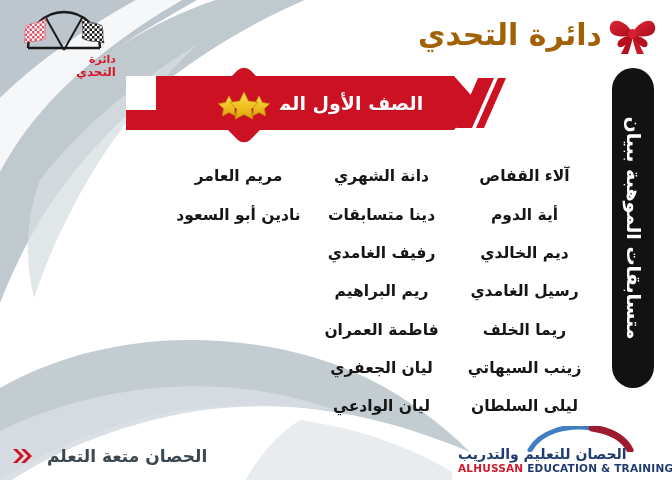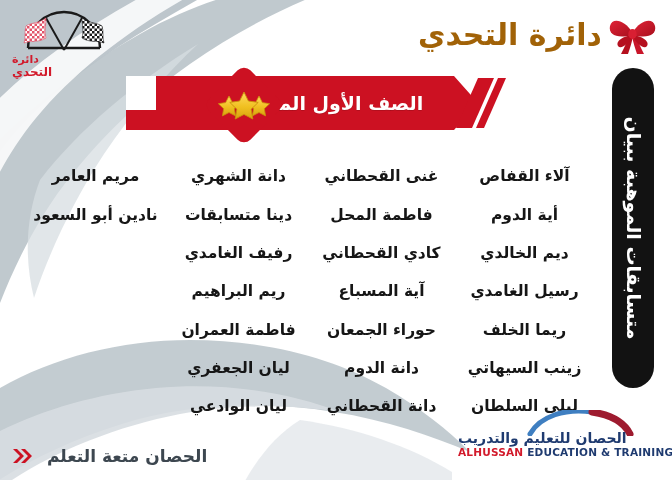--- a/index.html
+++ b/index.html
@@ -10,21 +10,21 @@
   }
   #stage{position:absolute;inset:0;width:672px;height:480px;overflow:hidden;background:#fff;}
 
   
   .bg-layer{position:absolute;inset:0;z-index:0;pointer-events:none;}
 
   
   .logo-tl{position:absolute;left:12px;top:6px;width:104px;height:78px;z-index:6;}
   .logo-tl .flags{position:absolute;left:0;top:0;width:104px;height:54px;}
   .logo-tl .logo-text{
-    position:absolute;left:0;top:48px;width:104px;text-align:left;
+    position:absolute;left:0;top:48px;width:104px;text-align:right;
     font-size:11px;font-weight:bold;color:#d21a2b;line-height:1.05;
     letter-spacing:-.2px;
   }
   .logo-tl .logo-text .l2{display:block;font-size:12px;}
 
   
   .header{
     position:absolute;right:14px;top:6px;height:56px;z-index:7;
     display:flex;align-items:center;gap:6px;
   }
@@ -78,21 +78,21 @@
   .footer-tag{
     position:absolute;left:12px;bottom:14px;z-index:9;
     display:flex;align-items:center;gap:9px;direction:rtl;
   }
   .footer-tag .tagline{
     font-size:17px;font-weight:bold;color:#3d4750;white-space:nowrap;
   }
   .chev{width:26px;height:16px;flex:0 0 auto;}
 
   .footer-logo{
-    position:absolute;right:10px;bottom:20px;z-index:9;
+    position:absolute;right:10px;bottom:4px;z-index:9;
     width:208px;height:48px;
   }
   .footer-logo .arc{position:absolute;right:20px;top:-2px;width:116px;height:26px;}
   .footer-logo .ar-name{
     position:absolute;right:4px;top:18px;width:200px;text-align:left;
     font-size:14px;font-weight:bold;color:#1f3b70;white-space:nowrap;
     direction:rtl;
   }
   .footer-logo .en-name{
     position:absolute;right:4px;top:34px;width:200px;text-align:left;
@@ -226,29 +226,20 @@
     <div class="name-col">
       <div class="name-cell">آلاء القفاص</div>
       <div class="name-cell">أية الدوم</div>
       <div class="name-cell">ديم الخالدي</div>
       <div class="name-cell">رسيل الغامدي</div>
       <div class="name-cell">ريما الخلف</div>
       <div class="name-cell">زينب السيهاتي</div>
       <div class="name-cell">ليلى السلطان</div>
     </div>
     <div class="name-col">
-      <div class="name-cell">غنى القحطاني</div>
-      <div class="name-cell">فاطمة المحل</div>
-      <div class="name-cell">كادي القحطاني</div>
-      <div class="name-cell">آية المسباع</div>
-      <div class="name-cell">حوراء الجمعان</div>
-      <div class="name-cell">دانة الدوم</div>
-      <div class="name-cell">دانة القحطاني</div>
-    </div>
-    <div class="name-col">
       <div class="name-cell">دانة الشهري</div>
       <div class="name-cell">دينا متسابقات</div>
       <div class="name-cell">رفيف الغامدي</div>
       <div class="name-cell">ريم البراهيم</div>
       <div class="name-cell">فاطمة العمران</div>
       <div class="name-cell">ليان الجعفري</div>
       <div class="name-cell">ليان الوادعي</div>
     </div>
     <div class="name-col">
       <div class="name-cell">مريم العامر</div>

